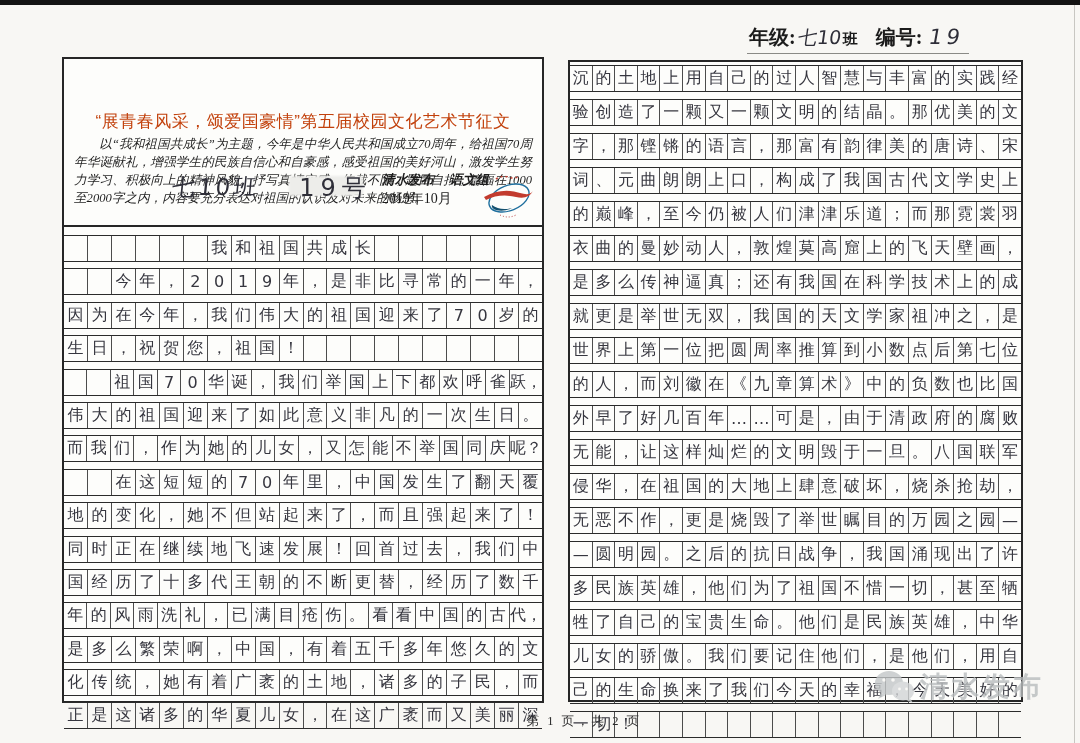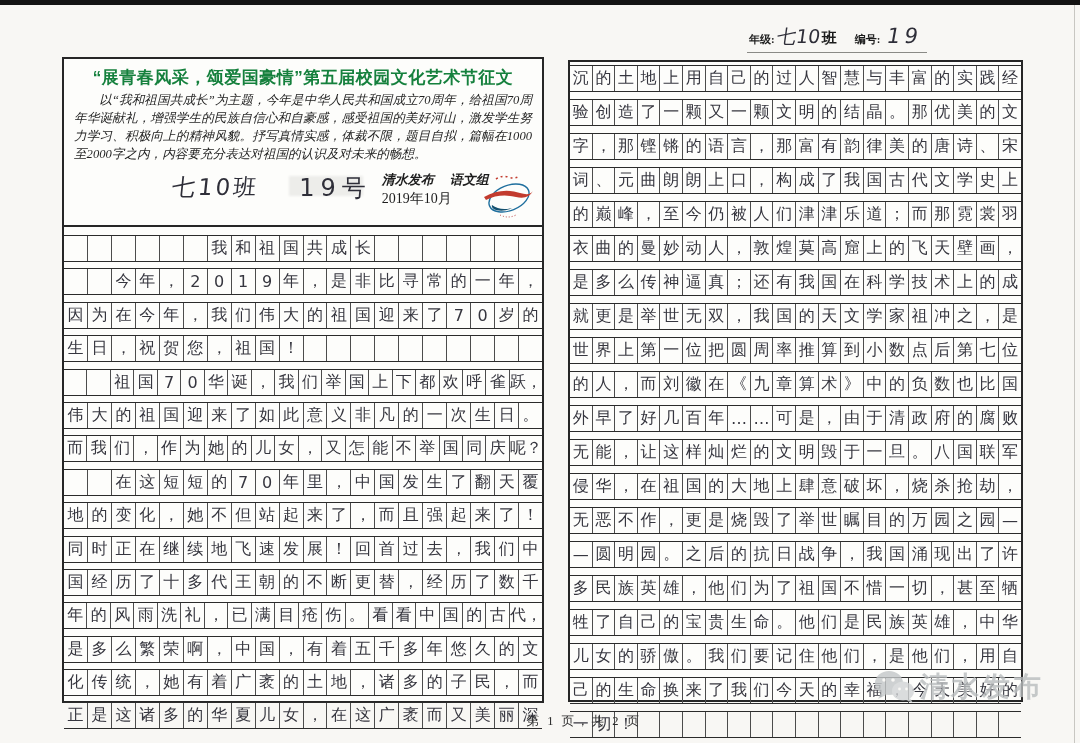--- a/index.html
+++ b/index.html
@@ -8,21 +8,21 @@
   .top-strip{position:absolute;top:0;left:0;width:1080px;height:5px;background:#141414;}
   .right-edge-line{position:absolute;top:5px;left:1074px;width:1px;height:738px;background:#c8c7c2;}
 
   .page{position:absolute;background:#fdfdfb;border:2px solid #262626;box-sizing:border-box;}
   .page-left{left:62px;top:57px;width:482px;height:646px;}
   .page-right{left:568px;top:60px;width:455px;height:642px;}
 
   
   .hdr{position:relative;height:168px;border-bottom:2px solid #262626;box-sizing:border-box;
        padding:7px 10px 0 10px;}
-  .hdr-title{text-align:center;font-weight:bold;font-size:17px;color:#15803d;letter-spacing:.5px;}
+  .hdr-title{text-align:center;font-weight:normal;font-size:17px;color:#c2410c;letter-spacing:.5px;margin-top:44px;}
   .hdr-body{margin-top:3px;font-size:12.6px;line-height:1.42;color:#1f1f1f;text-indent:2em;
             font-style:italic;font-family:"Liberation Serif",serif;text-align:justify;}
   .hdr-sign{position:absolute;left:108px;top:113px;display:flex;align-items:flex-start;}
   .hw{font-family:"DejaVu Sans",sans-serif;color:#2e2e38;}
   .class-no{font-size:23px;letter-spacing:3px;transform:skewX(-6deg);}
   .stu-wrap{position:relative;margin-left:34px;padding:0 6px;}
   .stu-redact{position:absolute;left:-4px;top:4px;width:74px;height:20px;background:#ededea;
               filter:blur(1px);}
   .stu-no{position:relative;font-size:24px;letter-spacing:6px;transform:skewX(-8deg);}
   .school-block{margin-left:4px;font-family:"Liberation Serif",serif;font-style:italic;
@@ -39,21 +39,21 @@
   .grid-left .grid-row{margin-bottom:6.4px;}
   .grid-right .grid-row{margin-bottom:7.0px;}
   .cell{flex:1;display:flex;align-items:center;justify-content:center;font-size:16px;
         color:#36363f;white-space:nowrap;overflow:visible;font-family:"DejaVu Sans",sans-serif;}
   .cell + .cell{border-left:1px solid #4c4c4c;}
 
   
   .grade-line{position:absolute;left:747px;top:24px;display:flex;align-items:baseline;
               border-bottom:1px solid #8a8a86;padding:0 6px 2px 2px;}
   .grade-label,.number-label{font-family:"Liberation Serif",serif;font-weight:bold;
-              font-size:11px;color:#1c1c1c;}
+              font-size:20px;color:#1c1c1c;}
   .grade-value{font-size:19px;margin:0 2px;transform:skewX(-8deg);}
   .class-suffix{font-family:"Liberation Serif",serif;font-weight:bold;font-size:15px;color:#1c1c1c;}
   .number-label{margin-left:18px;}
   .number-value{font-size:21px;margin-left:6px;letter-spacing:4px;transform:skewX(-10deg);}
 
   .footer{position:absolute;left:578px;top:713px;transform:translateX(-50%);
           font-family:"Liberation Serif",serif;font-size:12.5px;letter-spacing:2.5px;color:#2d2d2d;padding-left:12px;}
 
   .watermark{position:absolute;left:872px;top:668px;display:flex;align-items:center;gap:4px;
              opacity:.8;text-align:center;}

